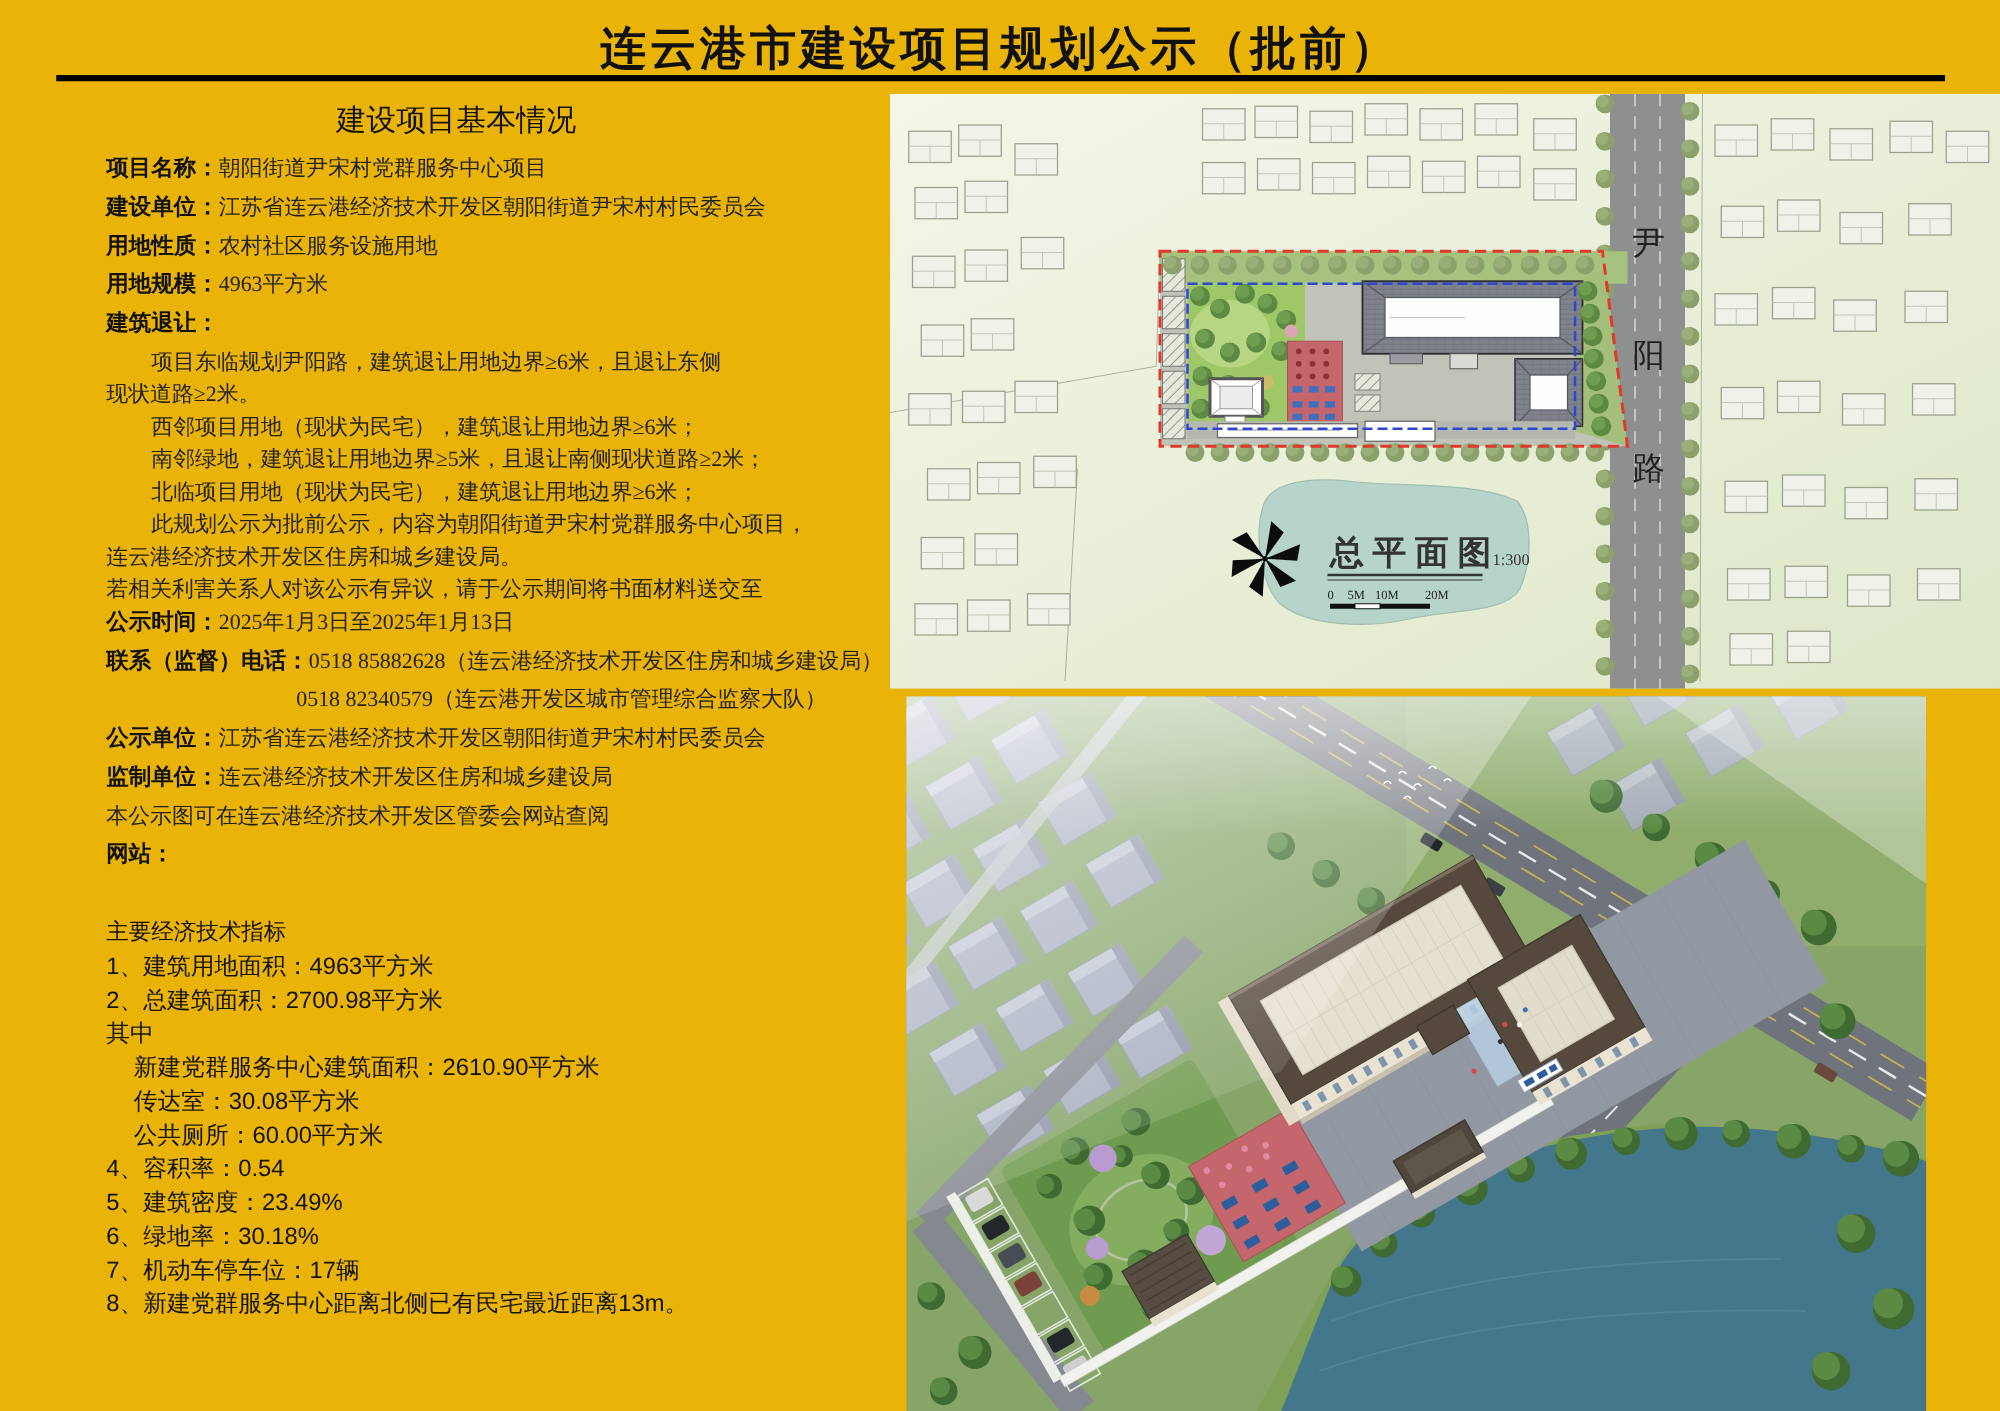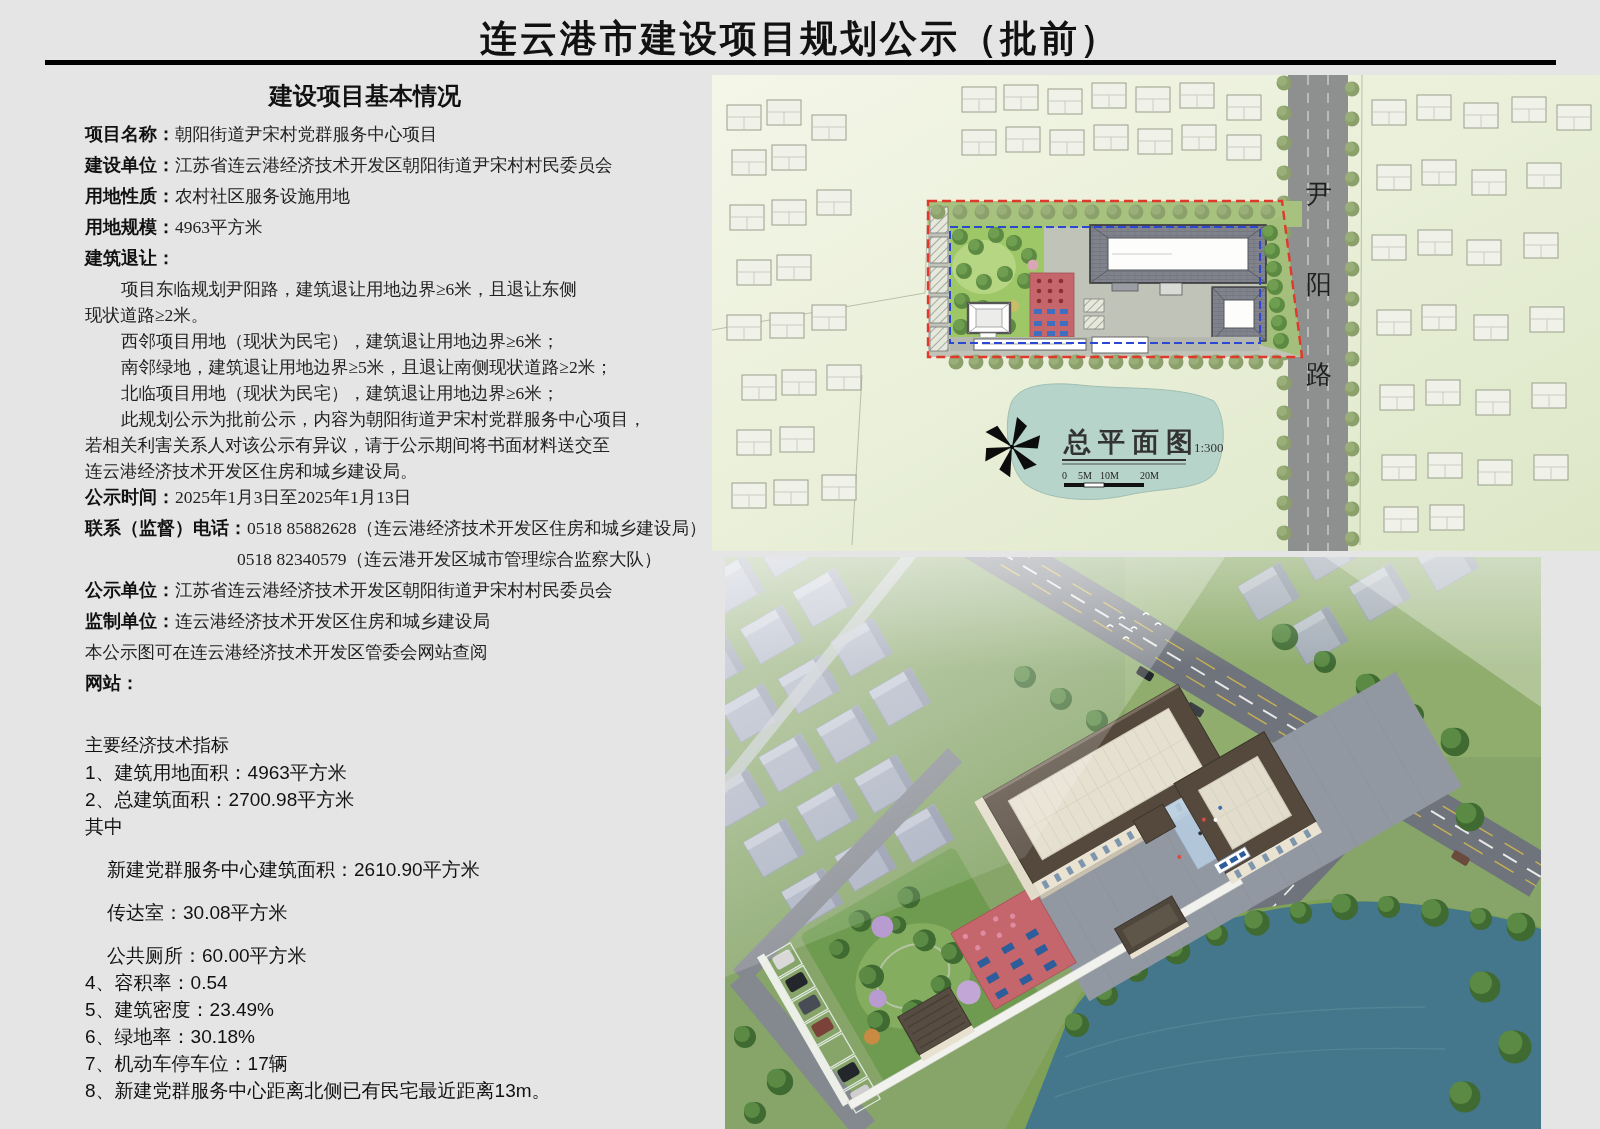--- a/index.html
+++ b/index.html
@@ -1,36 +1,36 @@
 <!DOCTYPE html>
 <html><head>
 <meta charset="utf-8">
 <style>
   html,body{margin:0;padding:0;background:#9a9a9a;}
-  .page{position:relative;width:1600px;height:1129px;background:#e5e5e5;overflow:hidden;
+  .page{position:relative;width:1600px;height:1129px;background:#eab308;overflow:hidden;
         font-family:"Liberation Sans",sans-serif;color:#111;}
   .main-title{position:absolute;top:14px;left:0;width:100%;text-align:center;
         font-size:37px;font-weight:bold;letter-spacing:3px;}
   .rule{position:absolute;left:45px;right:44px;top:60px;height:5px;background:#000;}
 
   .leftcol{position:absolute;left:85px;top:80px;width:645px;}
-  .section-title{width:560px;text-align:center;font-size:24px;font-weight:bold;margin:0 0 10px 0;}
+  .section-title{width:560px;text-align:center;font-size:24px;font-weight:normal;margin:0 0 10px 0;}
   .frow{height:31px;white-space:nowrap;display:flex;align-items:baseline;}
   .flabel{font-weight:bold;font-size:18px;flex:none;}
   .fvalue{font-size:17.5px;font-family:"Liberation Serif",serif;color:#222;}
   .para{height:26px;font-size:17.5px;font-family:"Liberation Serif",serif;color:#222;white-space:nowrap;}
   .ind{text-indent:36px;}
   .phone2{padding-left:152px;}
   .url{font-family:"Liberation Sans",sans-serif;font-weight:bold;font-size:19px;color:#111;}
   .noteline{height:31px;font-size:17.5px;font-family:"Liberation Serif",serif;color:#222;white-space:nowrap;}
 
   .indicators{position:absolute;left:85px;top:733px;width:645px;}
   .ind-title{height:27px;font-size:18px;}
   .ind-item{height:27px;font-size:19px;white-space:nowrap;}
-  .ind-sub{padding-left:22px;margin-top:16px;}
+  .ind-sub{padding-left:22px;}
 
   .planwrap{position:absolute;left:712px;top:75px;width:888px;height:476px;}
   .renderwrap{position:absolute;left:725px;top:557px;width:816px;height:572px;}
   svg{display:block;}
   text{font-family:"Liberation Serif",serif;}
 </style>
 </head>
 <body>
 
 <div class="page">
@@ -60,22 +60,22 @@
     <div class="frow">
       <span class="flabel">建筑退让：</span>
     </div>
 
     <div class="para ind">项目东临规划尹阳路，建筑退让用地边界≥6米，且退让东侧</div>
     <div class="para">现状道路≥2米。</div>
     <div class="para ind">西邻项目用地（现状为民宅），建筑退让用地边界≥6米；</div>
     <div class="para ind">南邻绿地，建筑退让用地边界≥5米，且退让南侧现状道路≥2米；</div>
     <div class="para ind">北临项目用地（现状为民宅），建筑退让用地边界≥6米；</div>
     <div class="para ind">此规划公示为批前公示，内容为朝阳街道尹宋村党群服务中心项目，</div>
+    <div class="para">连云港经济技术开发区住房和城乡建设局。</div>
     <div class="para">若相关利害关系人对该公示有异议，请于公示期间将书面材料送交至</div>
-    <div class="para">连云港经济技术开发区住房和城乡建设局。</div>
 
     <div class="frow">
       <span class="flabel">公示时间：</span>
       <span class="fvalue">2025年1月3日至2025年1月13日</span>
     </div>
     <div class="frow">
       <span class="flabel">联系（监督）电话：</span>
       <span class="fvalue">0518 85882628（连云港经济技术开发区住房和城乡建设局）</span>
     </div>
     <div class="frow phone2">

